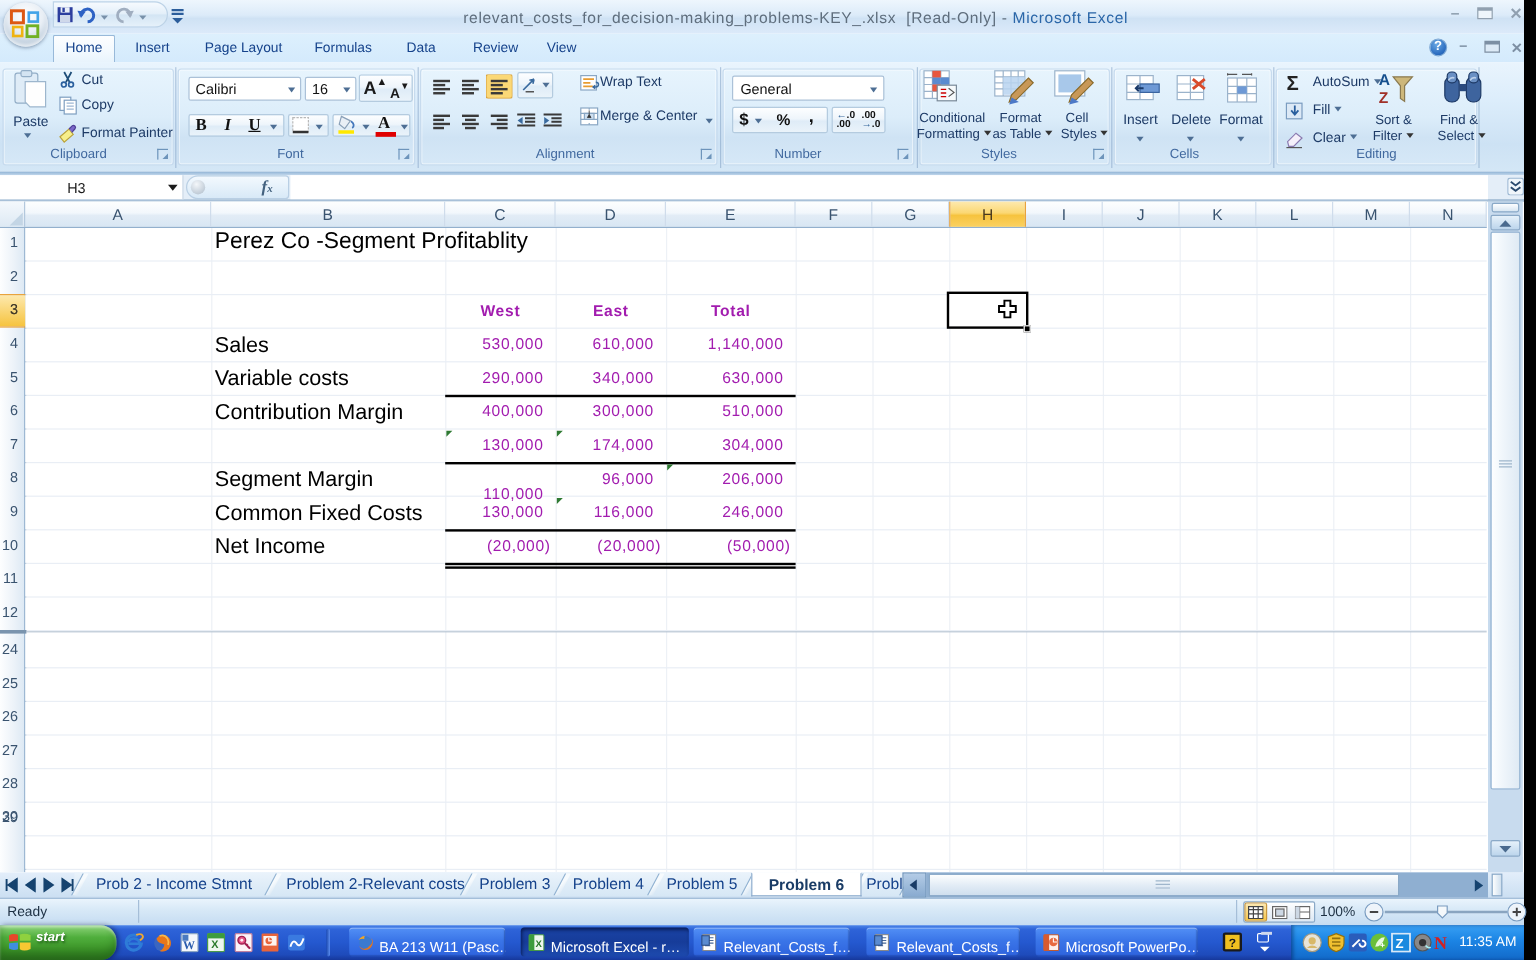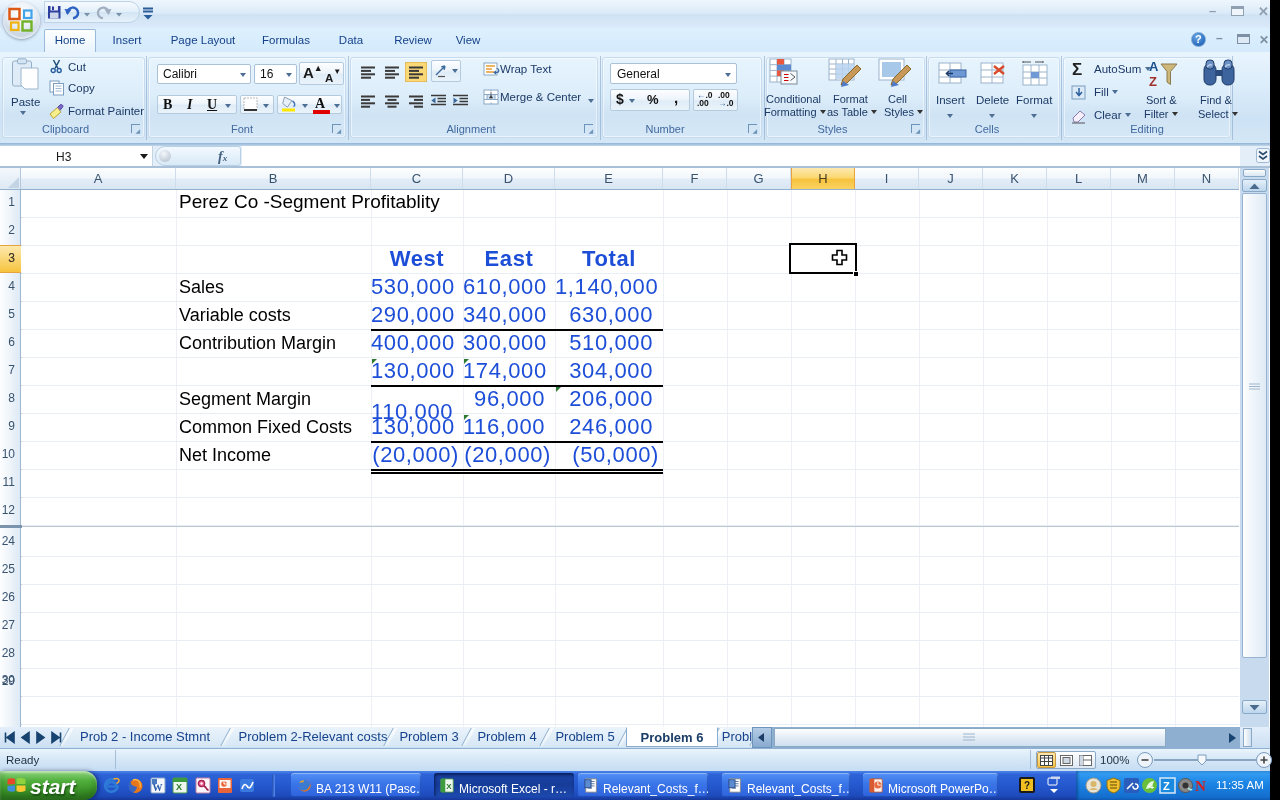--- a/index.html
+++ b/index.html
@@ -32,34 +32,35 @@
 #chead{left:0;top:168px;width:1239px;height:21px;background:linear-gradient(#fdfefe,#f2f7fc 45%,#e2ecf6 55%,#d8e6f3)}
 .ch{position:absolute;top:168px;height:21px;text-align:center;font-size:13px;color:#39536f;line-height:21px;border-right:1px solid #cfdceb;z-index:2}
 #cheadline{left:0;top:189px;width:1239px;height:1px;background:#93b0cd}
 #corner{left:0;top:168px;width:21px;height:21px;background:linear-gradient(#f4f8fc,#dde9f4);border-right:1px solid #b3c8dd;z-index:3}
 #grid{left:0;top:190px;width:1239px;height:537px;background:#fff;overflow:hidden}
 #rowh{position:absolute;left:0;top:0;width:21px;height:537px;background:linear-gradient(90deg,#fdfeff,#edf3f9 55%,#dde9f4);border-right:1px solid #9db8d3}
 .rn{position:absolute;width:15px;text-align:right;font-size:12px;color:#39536f;z-index:3}
 .hline{position:absolute;left:22px;width:1217px;height:1px;background:#e9eef5}
 .vline{position:absolute;top:0;width:1px;height:537px;background:#edf1f6}
 .rhline{position:absolute;left:0;width:22px;height:1px;background:#c2d1e0}
-.cellnum{position:absolute;font-size:22px;color:#1d4ed8;text-align:right;line-height:28px;white-space:pre;letter-spacing:0.6px}
+.cellnum{position:absolute;font-size:13px;color:#a21caf;text-align:right;line-height:28px;white-space:pre;letter-spacing:0.6px}
 .celltxt{position:absolute;font-size:18px;color:#000;white-space:nowrap;line-height:28px}
 .bline{position:absolute;background:#000;height:1.5px;z-index:5}
 .tri{position:absolute;width:0;height:0;border-top:5px solid #2f7a33;border-right:5px solid transparent;z-index:6}
 #tabbar{left:0;top:727px;width:1270px;height:21px;background:linear-gradient(#e3eefa,#cbdff2)}
 .stab{position:absolute;top:727px;height:20px;font-size:13px;color:#15428b;line-height:19px;text-align:center;z-index:3;white-space:nowrap}
 #sbar{left:0;top:748px;width:1270px;height:23px;background:linear-gradient(#eaf4fc,#d8e9f7 40%,#c5dcf2);border-top:1px solid #8eb0d2}
 #task{left:0;top:771px;width:1270px;height:29px;background:linear-gradient(#4a84e9,#2e63d8 12%,#2458cf 50%,#1e4bbb 85%,#16389b)}
 .tbtn{position:absolute;top:773px;height:24px;border-radius:3px;background:linear-gradient(#5390f6,#3a75e8 45%,#2e63dd);box-shadow:inset 0 1px 0 rgba(255,255,255,.35), inset -1px -1px 1px rgba(0,20,80,.3);color:#fff;font-size:12px;line-height:24px;white-space:nowrap;overflow:hidden;z-index:2}
 .tbtn .ti{display:inline-block;width:15px;height:15px;margin:4px 4px -3px 6px}
 </style></head>
 <body>
 <div id="win" class="abs">
 <div id="titlebar" class="abs"></div>
+<div class="abs ttxt" style="left:386px;">relevant_costs_for_decision-making_problems-KEY_.xlsx  [Read-Only] - <span style="color:#2a66a8">Microsoft Excel</span></div>
 <div class="abs wglyph" style="left:1209px;top:3px;font-size:13px;font-weight:700">–</div>
 <div class="abs wglyph" style="left:1231px;top:6px;width:13px;height:10px;border:1px solid #90a0b0;border-top:3px solid #90a0b0;background:#eef5fb"></div>
 <div class="abs wglyph" style="left:1258px;top:4px;font-size:13px;font-weight:700">✕</div>
 <div id="qat" class="abs"></div>
 <div id="orb" class="abs"></div>
 <svg class="abs" style="left:8px;top:7px;z-index:61" width="26" height="26" viewBox="0 0 26 26">
  <rect x="1.5" y="2" width="10" height="10" fill="none" stroke="#dd5813" stroke-width="2.5"></rect>
  <rect x="16" y="3.5" width="7.5" height="7.5" fill="none" stroke="#43a3e8" stroke-width="2.2"></rect>
  <rect x="3" y="15.5" width="7.5" height="7.5" fill="none" stroke="#efb312" stroke-width="2.2"></rect>
  <rect x="14.5" y="14.5" width="9" height="9" fill="none" stroke="#71b125" stroke-width="2.4"></rect>
@@ -592,21 +593,21 @@
     </svg>
 </div>
 <div id="task" class="abs"></div>
 <div class="abs" style="left:0;top:771px;width:97px;height:29px;border-radius:0 13px 13px 0;background:linear-gradient(#8fd57c,#4fae3c 35%,#3d9629 70%,#357f24);box-shadow:inset 0 -6px 8px rgba(0,45,0,.3), inset 0 2px 2px rgba(255,255,255,.45), 2px 0 4px rgba(0,0,40,.45);z-index:3"></div>
 <svg class="abs" style="left:6px;top:775px;z-index:4" width="21" height="20" viewBox="0 0 21 20">
 <path d="M1.5 4.5 Q5 2.5 9 4 L9 9 L1.5 9.5 Z" fill="#e8482a"></path>
 <path d="M10.5 3.8 Q14.5 2.2 19.5 4.2 L19.5 9 L10.5 9 Z" fill="#8fd13f"></path>
 <path d="M1.5 11 L9 10.5 L9 16 Q5 17.5 1.5 15.5 Z" fill="#3f8ede"></path>
 <path d="M10.5 10.5 L19.5 10.5 L19.5 15.8 Q14 18.2 10.5 16 Z" fill="#f8c832"></path>
   </svg>
-<div class="abs" style="left:30px;top:775px;font-size:21px;font-weight:700;font-style:italic;color:#fff;text-shadow:1px 1.5px 2px rgba(0,40,0,.55);z-index:4">start</div>
+<div class="abs" style="left:30px;top:775px;font-size:11px;font-weight:700;font-style:italic;color:#fff;text-shadow:1px 1.5px 2px rgba(0,40,0,.55);z-index:4">start</div>
 <svg class="abs" style="left:103px;top:777px;z-index:3" width="17" height="17" viewBox="0 0 17 17">
     <path d="M14.8 8.5 a6.3 6.3 0 1 1 -3 -5.4" fill="none" stroke="#2e7cd8" stroke-width="2.6"></path>
     <path d="M4 9.5 h9.5 a5 5 0 0 0 -9.5 -1.5" fill="none" stroke="#2e7cd8" stroke-width="2.2"></path>
     <path d="M10.5 2 q4.5 -1.5 5.5 1 q0.5 2 -2.5 3.5" fill="none" stroke="#f0a830" stroke-width="1.6"></path>
   </svg>
 <svg class="abs" style="left:127px;top:777px;z-index:3" width="17" height="17" viewBox="0 0 17 17">
     <circle cx="8.5" cy="9" r="7" fill="#3a66c0"></circle>
     <path d="M8.5 2 a7 7 0 0 1 6.5 9.5 a7 7 0 0 1 -9 4 a7.5 7.5 0 0 0 4 -5.5 l -3 -1 a5 5 0 0 1 -3.5 -4 a7 7 0 0 1 5 -3" fill="#e8761a"></path>
     <path d="M6 3 q4 -1.5 6.5 2 q1.5 3 0.5 5.5" fill="none" stroke="#f8b84a" stroke-width="1.4"></path>
   </svg>

